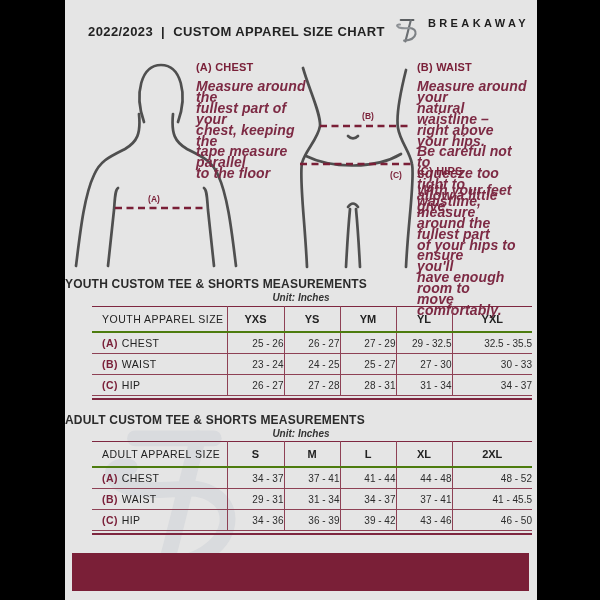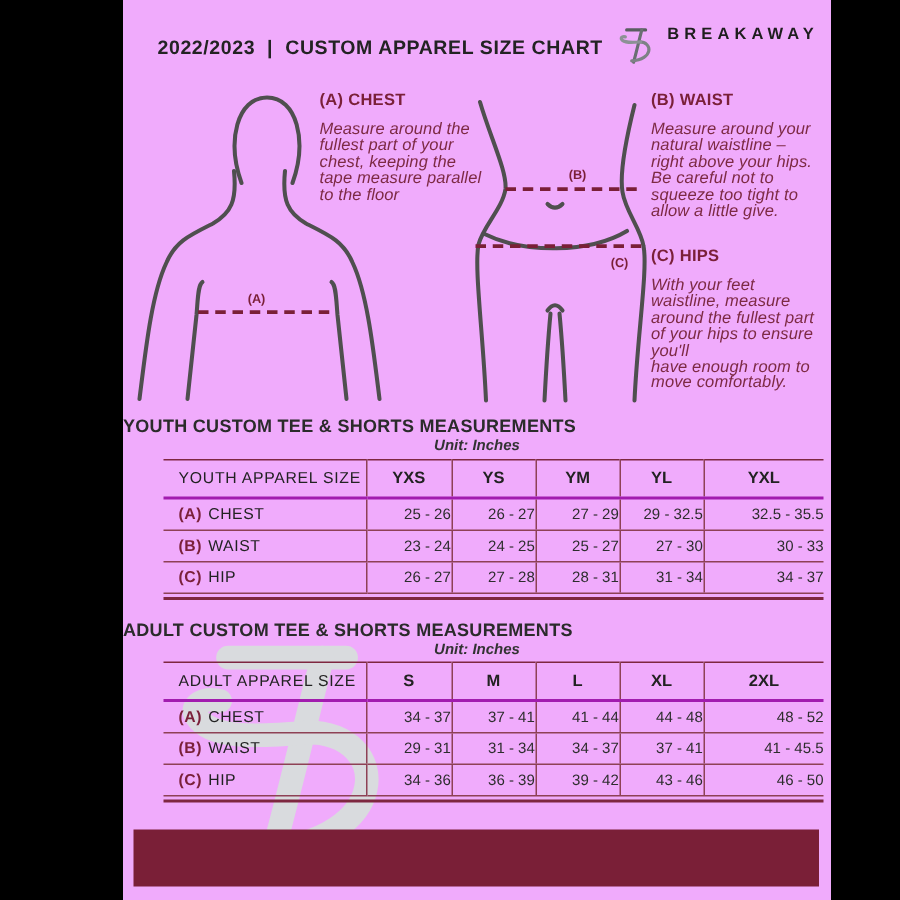--- a/index.html
+++ b/index.html
@@ -1,49 +1,49 @@
 <!DOCTYPE html>
 <html><head>
 <meta charset="utf-8">
 <style>
   html,body{margin:0;padding:0;background:#000;}
   #canvas{position:relative;width:600px;height:600px;background:#000;overflow:hidden;
           font-family:"Liberation Sans",sans-serif;}
-  .doc{position:absolute;left:82px;top:0;width:472px;height:600px;background:#f0abfc;overflow:hidden;}
+  .doc{position:absolute;left:65px;top:0;width:472px;height:600px;background:#e5e5e5;overflow:hidden;}
 
   
   .hdr-title{position:absolute;left:23px;top:24px;font-size:13px;font-weight:bold;
              letter-spacing:.4px;color:#232323;white-space:pre;}
   .brand{position:absolute;right:8px;top:17px;display:flex;gap:7px;}
   .brand-name{font-size:11px;font-weight:bold;letter-spacing:3.4px;color:#1e1e1e;}
 
   
   .guide-head{font-size:11px;font-weight:bold;color:#7a2039;letter-spacing:.2px;}
-  .guide-body{margin-top:8px;font-size:11px;font-style:italic;color:#7d2a44;line-height:10.9px;
-              white-space:pre-line;letter-spacing:.1px;}
+  .guide-body{margin-top:8px;font-size:14px;font-style:italic;color:#7d2a44;line-height:10.9px;
+              white-space:pre-line;letter-spacing:.1px;font-weight:bold;}
   .guide-block{position:absolute;}
   #guide-chest{left:131px;top:61px;width:112px;}
   #guide-waist{left:352px;top:61px;width:110px;}
   #guide-hips{left:352px;top:165px;width:114px;}
 
   .figure{position:absolute;}
   #figure-torso{left:8px;top:58px;}
   #figure-hips{left:219px;top:62px;}
 
   
   .sect-title{position:absolute;left:0;width:472px;text-align:left;font-size:12px;
               font-weight:bold;color:#2b2b2b;letter-spacing:.2px;}
   .sect-unit{position:absolute;left:0;width:472px;text-align:center;font-size:10px;
              font-weight:bold;font-style:italic;color:#333;}
 
   
   .tbl-wrap{position:absolute;left:27px;width:440px;border-bottom:2px solid #7e2740;padding-bottom:2px;}
   table.size{border-collapse:collapse;width:440px;border-top:1.5px solid #7e2740;table-layout:fixed;}
   table.size th,table.size td{border-bottom:1px solid #8e4155;padding:0;}
-  table.size thead th{height:24px;font-size:11px;font-weight:bold;color:#222;border-bottom:2px solid #a21caf;}
+  table.size thead th{height:24px;font-size:11px;font-weight:bold;color:#222;border-bottom:2px solid #4d7c0f;}
   table.size thead th.lblh{font-size:10.5px;font-weight:normal;letter-spacing:.5px;text-align:left;padding-left:10px;}
   table.size td{height:20px;font-size:10px;color:#2d2d2d;text-align:right;}
   table.size td.lbl{text-align:left;padding-left:10px;font-size:10.5px;letter-spacing:.4px;color:#222;}
   table.size td.lbl .key{color:#7a2039;font-weight:bold;margin-right:4px;}
   table.size .vline{border-left:1px solid #8e4155;margin-left:20px;}
 
   .watermark{position:absolute;left:24px;top:420px;z-index:0;}
   .bottom-bar{position:absolute;left:7px;top:553px;width:457px;height:38px;background:#7a1f37;z-index:3;}
 
   .ontop{z-index:2;}

